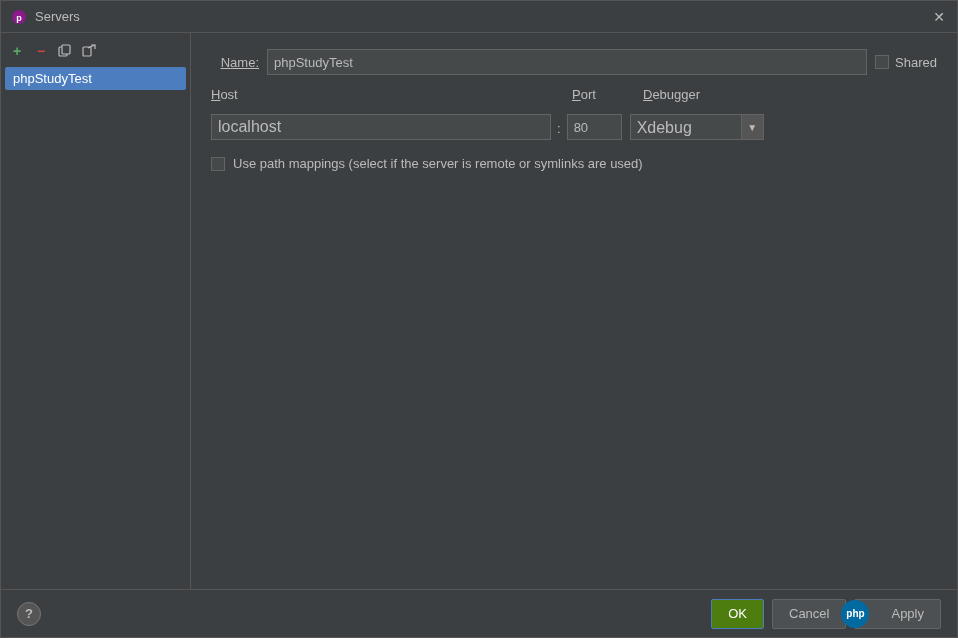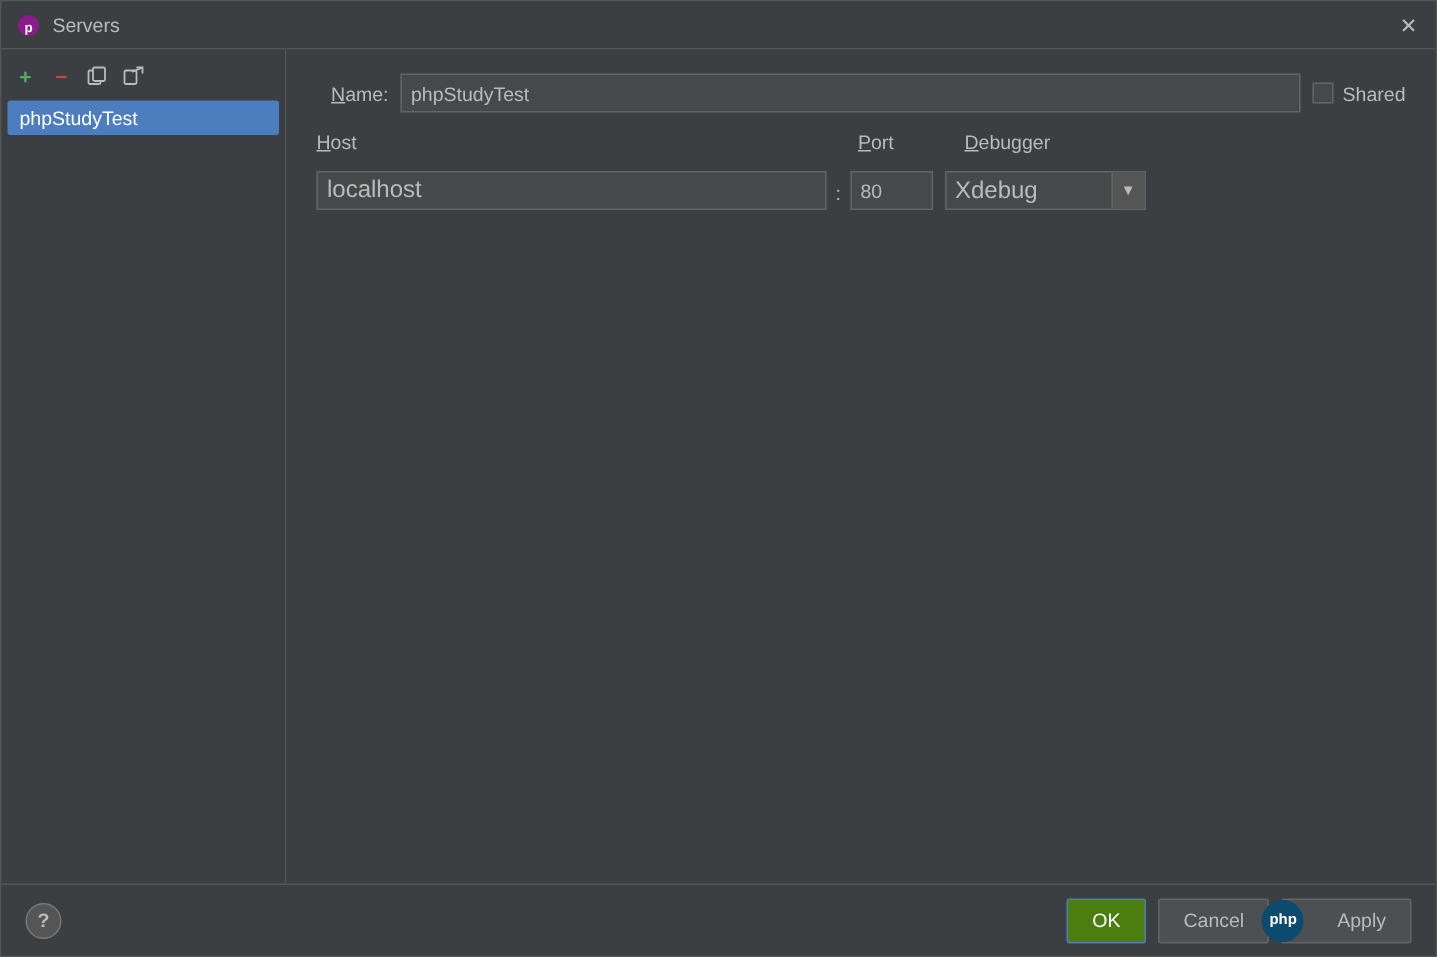--- a/index.html
+++ b/index.html
@@ -103,20 +103,21 @@
       background: #3c3f41;
       padding: 16px 20px;
       display: flex;
       flex-direction: column;
       gap: 12px;
     }
     .field-label {
       color: #bbbbbb;
       min-width: 48px;
       text-align: right;
+      text-decoration: underline;
     }
     .field-label span {
       text-decoration: underline;
     }
     .name-input {
       flex: 1;
       background: #45494a;
       border: 1px solid #646464;
       color: #bbbbbb;
       padding: 3px 6px;
@@ -267,21 +268,21 @@
       color: #ffffff;
     }
     .btn-apply {
       background: #4c5052;
       position: relative;
       padding-left: 10px;
     }
     .php-badge {
       width: 28px;
       height: 28px;
-      background: #0c4a6e;
+      background: #0369a1;
       border-radius: 50%;
       display: flex;
       align-items: center;
       justify-content: center;
       font-size: 10px;
       font-weight: bold;
       color: #ffffff;
       position: absolute;
       left: -14px;
     }
@@ -364,20 +365,24 @@
         <input class="port-input" type="text" value="80" style="">
         <div class="debugger-select-wrapper">
           <select class="debugger-select">
             <option>Xdebug</option>
             <option>Zend Debugger</option>
           </select>
           <div class="select-arrow">▼</div>
         </div>
       </div>
 
+      <div class="path-mapping-row">
+        <div class="checkbox"></div>
+        <span>Use path mappings (select if the server is remote or symlinks are used)</span>
+      </div>
     </div>
   </div>
 
   <div class="bottom-bar">
     <div class="help-btn">?</div>
     <div class="spacer"></div>
     <div class="bottom-buttons">
       <button class="btn btn-ok">
         <span>OK</span>
       </button>

